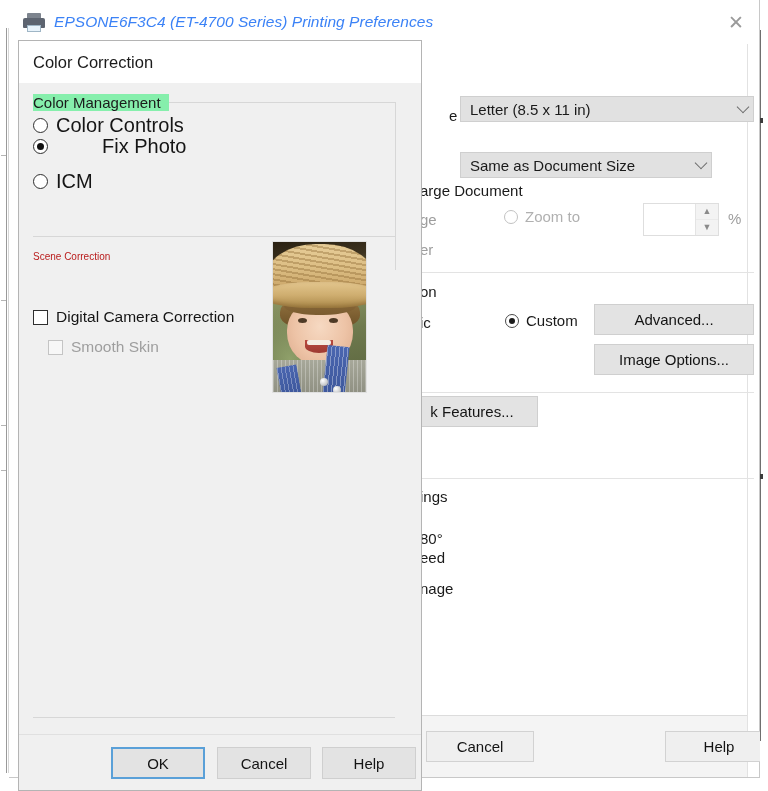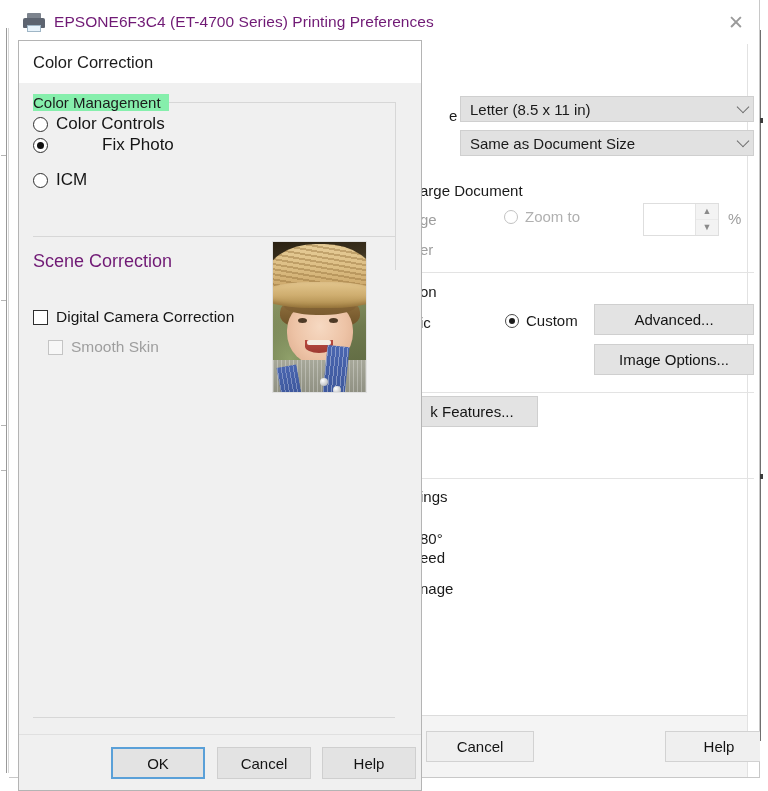--- a/index.html
+++ b/index.html
@@ -35,22 +35,23 @@
   }
   .printer-icon .top {
     position:absolute; left:4px; top:0px; width:14px; height:6px;
     background:#7d848e; border-radius:1px;
   }
   .printer-icon .paper {
     position:absolute; left:4px; top:12px; width:14px; height:7px;
     background:#e8f3fb; border:1px solid #9fb6c6;
   }
   .title-text {
-    font-size: 15.5px; color: #701a75; letter-spacing: 0.05px;
+    font-size: 15.5px; color: #3b82f6; letter-spacing: 0.05px;
     white-space: nowrap;
+    font-style: italic;
   }
   .close-btn {
     position: absolute; right: 0; top: 0; width: 46px; height: 44px;
     display:flex; align-items:center; justify-content:center;
     color:#9a9a9a; font-size: 19px; font-weight: 300;
     background: transparent;
   }
   
   .bg-left-rail {
     position:absolute; left:0px; top:44px; width:10px; bottom:0;
@@ -161,40 +162,40 @@
     display:flex; align-items:center; padding-left:14px;
   }
   .dlg-head .t { font-size:16.5px; color:#1b1b1b; }
   .dlg-body { position:absolute; left:0; top:42px; right:0; bottom:56px; background:#f0f0f0; }
   .dlg-foot { position:absolute; left:0; right:0; bottom:0; height:56px; background:#f0f0f0; border-top:1px solid #e0e0e0; }
 
   .grp-title { position:absolute; font-size:15px; color:#1b1b1b; background:#86efac; padding-right:8px; }
   .grp-line-top { position:absolute; height:1px; background:#d7d7d7; }
   .grp-line-right { position:absolute; width:1px; background:#d7d7d7; }
 
-  .dlg-radio { position:absolute; display:flex; align-items:center; font-size:17px; color:#151515; white-space:nowrap; }
+  .dlg-radio { position:absolute; display:flex; align-items:center; font-size:20px; color:#151515; white-space:nowrap; }
   .dlg-radio .rdo {
     width:15px; height:15px; border-radius:50%;
     border:1.5px solid #2e2e2e; background:#fff;
     margin-right:8px; position:relative; flex:0 0 auto;
   }
   .dlg-radio.checked .rdo:after{
     content:""; position:absolute; left:50%; top:50%; width:7px; height:7px;
     margin:-3.5px 0 0 -3.5px; border-radius:50%; background:#101010;
   }
 
   .dlg-check { position:absolute; display:flex; align-items:center; font-size:15.5px; color:#151515; white-space:nowrap; }
   .dlg-check .box {
     width:15px; height:15px; border:1.5px solid #2e2e2e; background:#fff;
     margin-right:8px; flex:0 0 auto;
   }
   .dlg-check.disabled { color:#9e9e9e; }
   .dlg-check.disabled .box { border-color:#c4c4c4; background:#f7f7f7; }
 
-  .dlg-label { position:absolute; font-size:18px; color:#701a75; white-space:nowrap; }
+  .dlg-label { position:absolute; font-size:10px; color:#b91c1c; white-space:nowrap; }
 
   .dlg-combo {
     position:absolute; height:27px; background:#dcdcdc; border:1px solid #cfcfcf;
     display:flex; align-items:center; padding-left:8px;
     font-size:15.5px; color:#151515;
   }
   .dlg-combo .chev {
     position:absolute; right:10px; top:8px;
     width:9px; height:9px; border-right:1.6px solid #6b6b6b; border-bottom:1.6px solid #6b6b6b;
     rotate:45deg;
@@ -301,21 +302,21 @@
     <div class="bg-rightpad"></div>
 
     <div class="bg-content">
 
       <span class="fld-label" style="left:429px; top:63px;">e</span>
       <div class="combo" style="left:440px; top:52px; width:294px;">
         <span>Letter (8.5 x 11 in)</span>
         <span class="chev"></span>
       </div>
 
-      <div class="combo" style="left:440px; top:86px; width:294px;">
+      <div class="combo" style="left:440px; top:108px; width:252px;">
         <span>Same as Document Size</span>
         <span class="chev"></span>
       </div>
 
       <span class="fld-label" style="left:400px; top:138px;">arge Document</span>
       <span class="fld-label dim" style="left:400px; top:167px;">ge</span>
       <span class="fld-label dim" style="left:400px; top:197px;">er</span>
 
       <div class="radio-ctl disabled" style="left:484px; top:164px;">
         <span class="rdo"></span>

